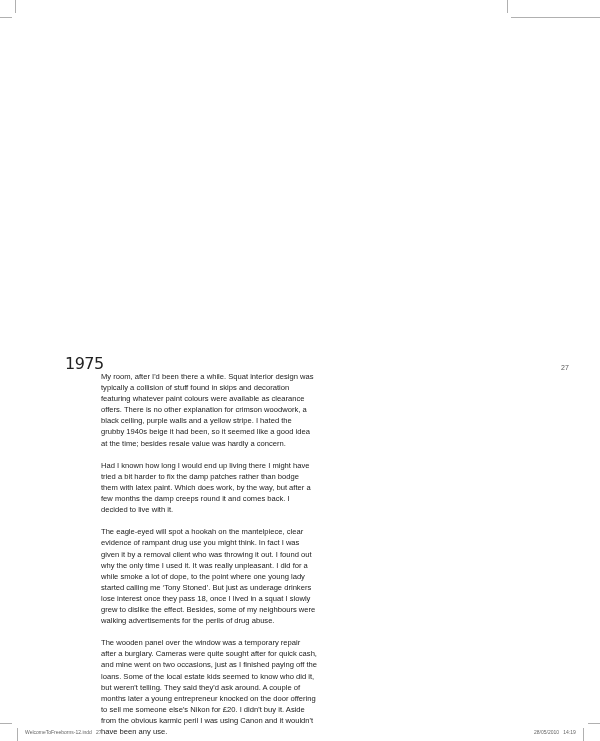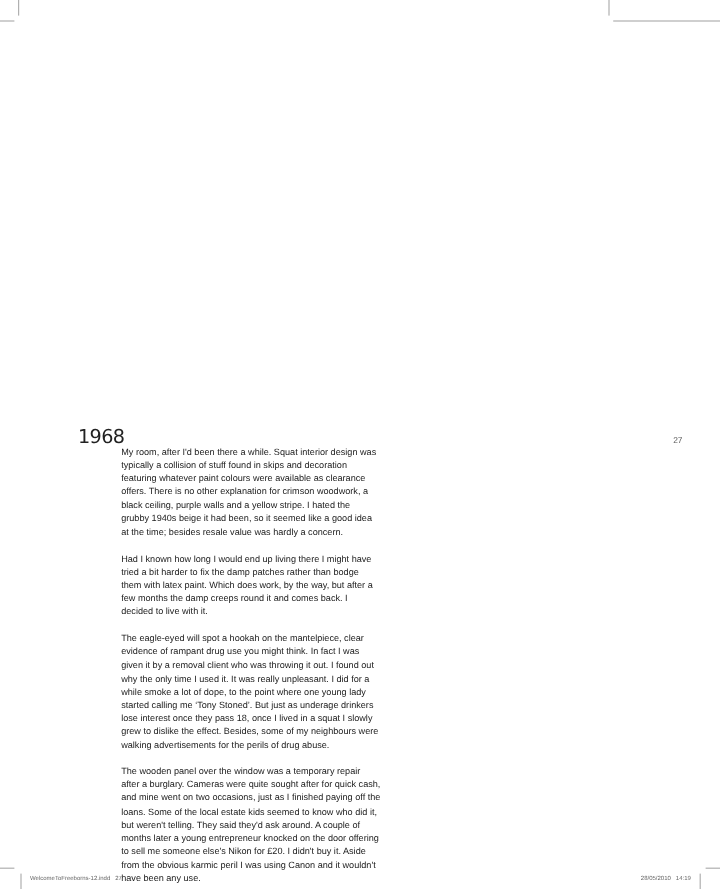--- a/index.html
+++ b/index.html
@@ -16,21 +16,21 @@
 
 <div class="crop" style="left:15px;top:0;width:1px;height:13px;"></div>
 <div class="crop" style="left:0;top:17px;width:12px;height:1px;"></div>
 <div class="crop" style="left:507px;top:0;width:1px;height:13px;"></div>
 <div class="crop" style="left:511px;top:17px;width:89px;height:1px;"></div>
 <div class="crop" style="left:0;top:723px;width:12px;height:1px;"></div>
 <div class="crop" style="left:17px;top:728px;width:1px;height:13px;"></div>
 <div class="crop" style="left:588px;top:723px;width:12px;height:1px;"></div>
 <div class="crop" style="left:583px;top:728px;width:1px;height:13px;"></div>
 
-<div class="year">1968</div>
+<div class="year">1975</div>
 
 <div class="body-text">
   <p>My room, after I'd been there a while. Squat interior design was typically a collision of stuff found in skips and decoration featuring whatever paint colours were available as clearance offers. There is no other explanation for crimson woodwork, a black ceiling, purple walls and a yellow stripe. I hated the grubby 1940s beige it had been, so it seemed like a good idea at the time; besides resale value was hardly a concern.</p>
   <p>Had I known how long I would end up living there I might have tried a bit harder to fix the damp patches rather than bodge them with latex paint. Which does work, by the way, but after a few months the damp creeps round it and comes back. I decided to live with it.</p>
   <p>The eagle-eyed will spot a hookah on the mantelpiece, clear evidence of rampant drug use you might think. In fact I was given it by a removal client who was throwing it out. I found out why the only time I used it. It was really unpleasant. I did for a while smoke a lot of dope, to the point where one young lady started calling me ‘Tony Stoned’. But just as underage drinkers lose interest once they pass 18, once I lived in a squat I slowly grew to dislike the effect. Besides, some of my neighbours were walking advertisements for the perils of drug abuse.</p>
   <p>The wooden panel over the window was a temporary repair after a burglary. Cameras were quite sought after for quick cash, and mine went on two occasions, just as I finished paying off the loans. Some of the local estate kids seemed to know who did it, but weren't telling. They said they'd ask around. A couple of months later a young entrepreneur knocked on the door offering to sell me someone else's Nikon for £20. I didn't buy it. Aside from the obvious karmic peril I was using Canon and it wouldn't have been any use.</p>
 </div>
 
 <div class="folio">27</div>
 

